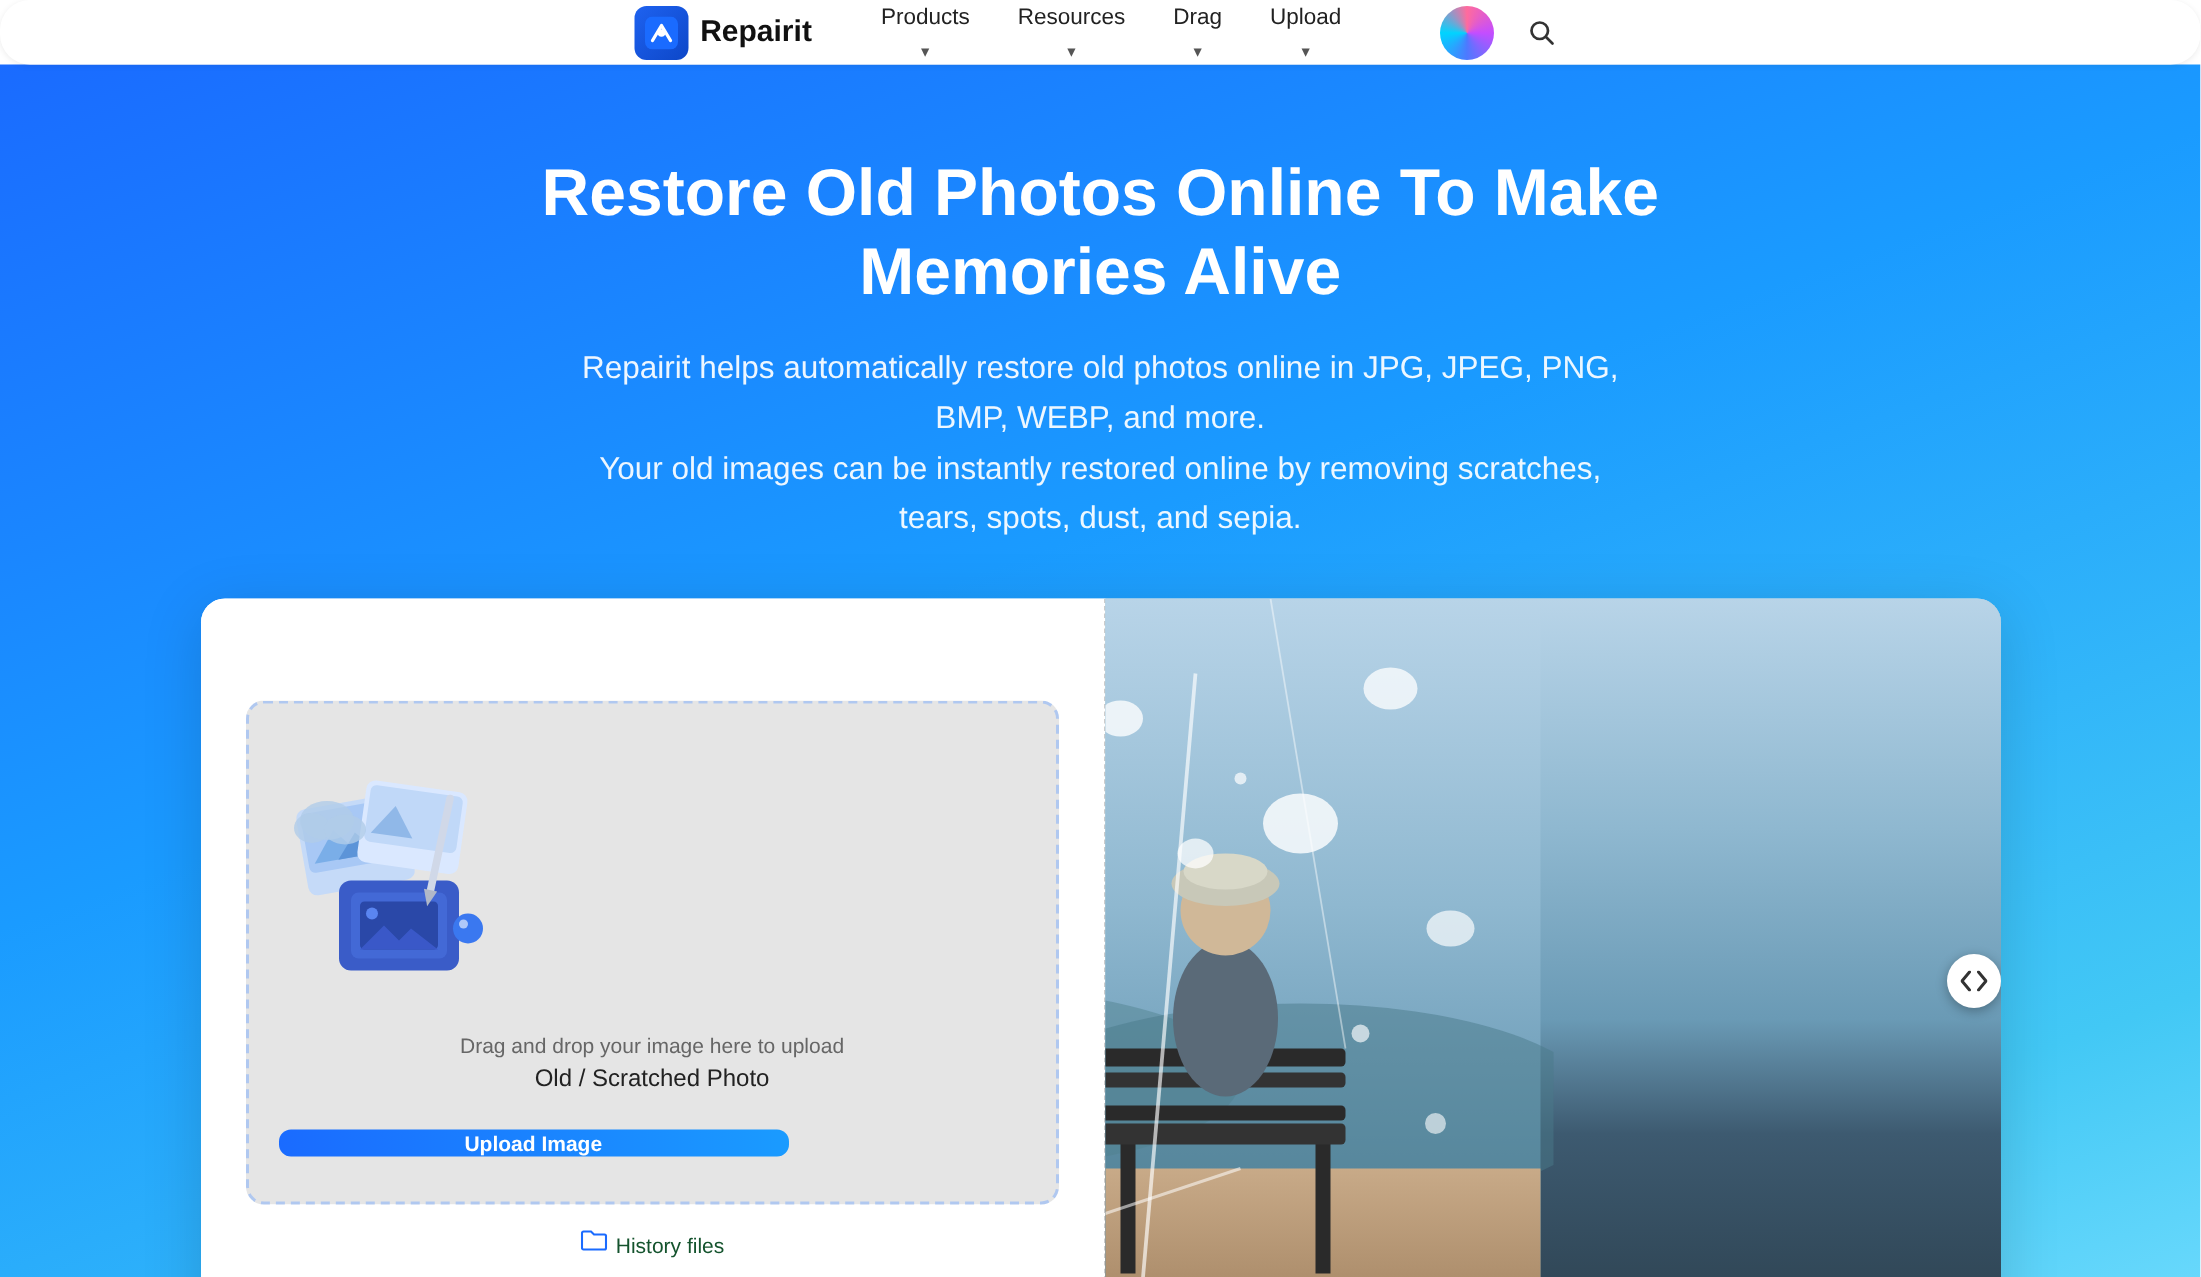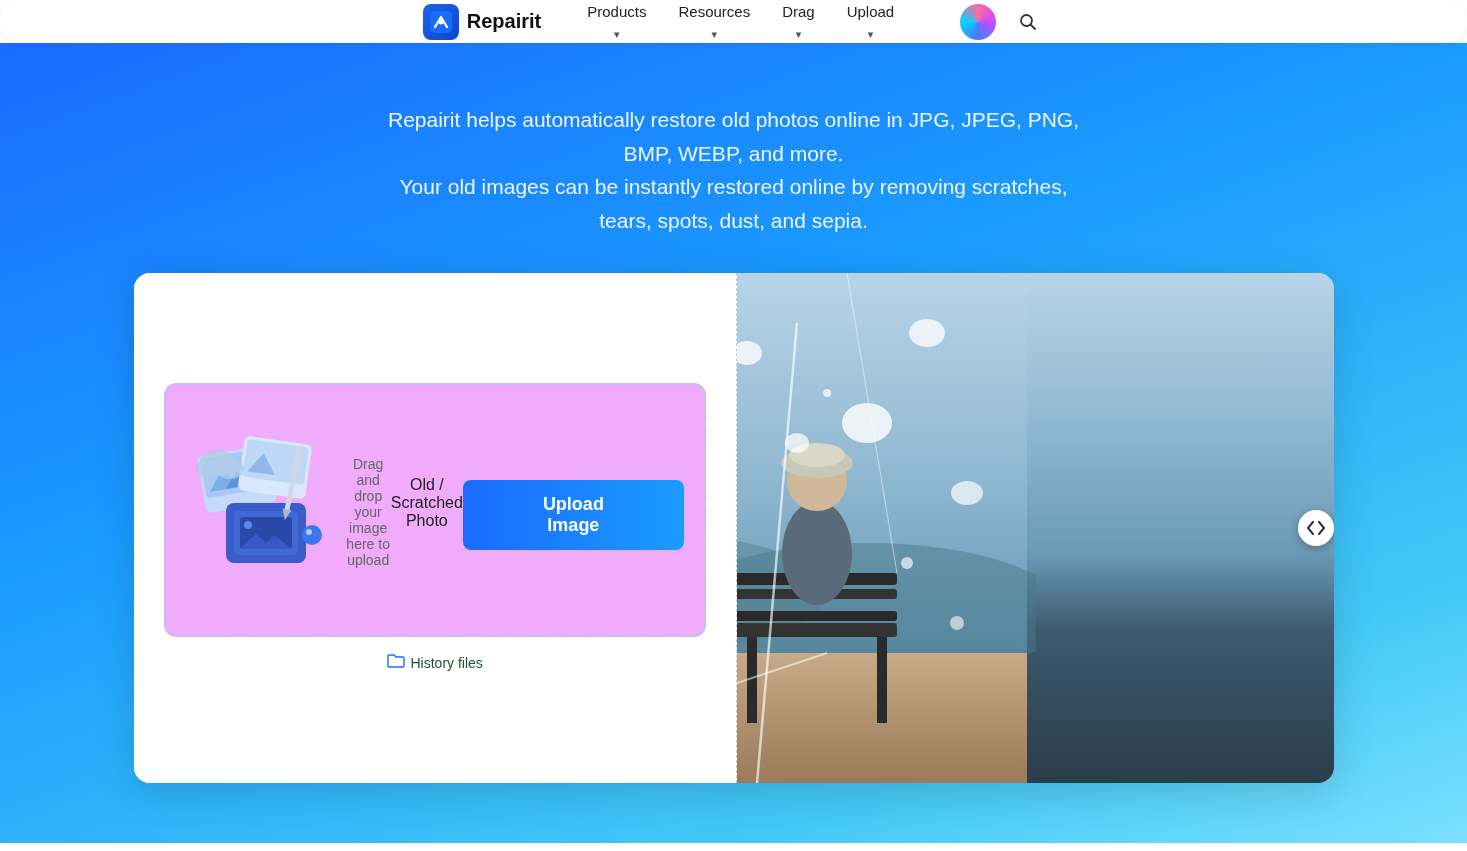--- a/index.html
+++ b/index.html
@@ -135,25 +135,24 @@
       padding: 40px 30px;
       background: #fff;
       border-right: 1px dashed #ccc;
       min-height: 480px;
     }
     .upload-dropzone {
       border: 2px dashed #b0c8f0;
       border-radius: 12px;
       width: 100%;
       display: flex;
-      flex-direction: row;
-      align-items: center;
+      flex-direction: column;
       justify-content: center;
       padding: 40px 20px 30px;
-      background: #f0abfc;
+      background: #e5e5e5;
     }
     
     .upload-illustration {
       width: 160px;
       height: 160px;
       position: relative;
       margin-bottom: 20px;
     }
     .drag-text {
       font-size: 14px;
@@ -164,22 +163,22 @@
       font-size: 16px;
       font-weight: 400;
       color: #222;
       margin-bottom: 24px;
     }
     .upload-btn {
       background: linear-gradient(90deg, #1a6bff, #1a9bff);
       color: #fff;
       border: none;
       border-radius: 8px;
-      padding: 14px 80px;
-      font-size: 18px;
+      padding: 1px 80px;
+      font-size: 14px;
       font-weight: 700;
       cursor: pointer;
       width: 100%;
       max-width: 340px;
       transition: opacity 0.2s;
     }
     .history-link {
       display: flex;
       align-items: center;
       gap: 6px;
@@ -277,20 +276,21 @@
         <svg width="20" height="20" viewBox="0 0 20 20" fill="none">
           <circle cx="8.5" cy="8.5" r="5.5" stroke="#333" stroke-width="1.8"></circle>
           <line x1="12.5" y1="12.5" x2="17" y2="17" stroke="#333" stroke-width="1.8" stroke-linecap="round"></line>
         </svg>
       </div>
     </div>
   </div>
 </nav>
 
 <section class="hero">
+  <h1 class="hero-title">Restore Old Photos Online To Make Memories Alive</h1>
   <p class="hero-subtitle">
     <span>Repairit helps automatically restore old photos online in JPG, JPEG, PNG, BMP, WEBP, and more.</span><br>
     <span>Your old images can be instantly restored online by removing scratches, tears, spots, dust, and sepia.</span>
   </p>
 
   <div class="main-card">
 
     <div class="upload-panel">
       <div class="upload-dropzone">
 

